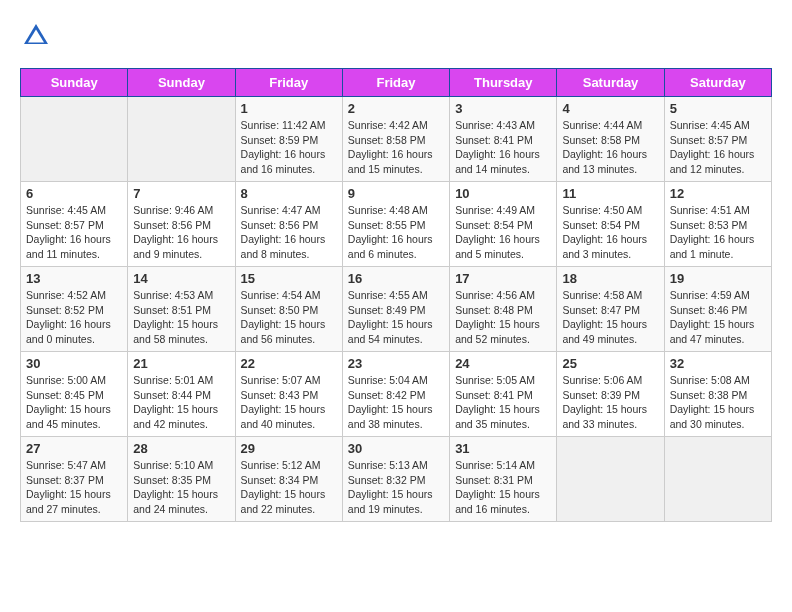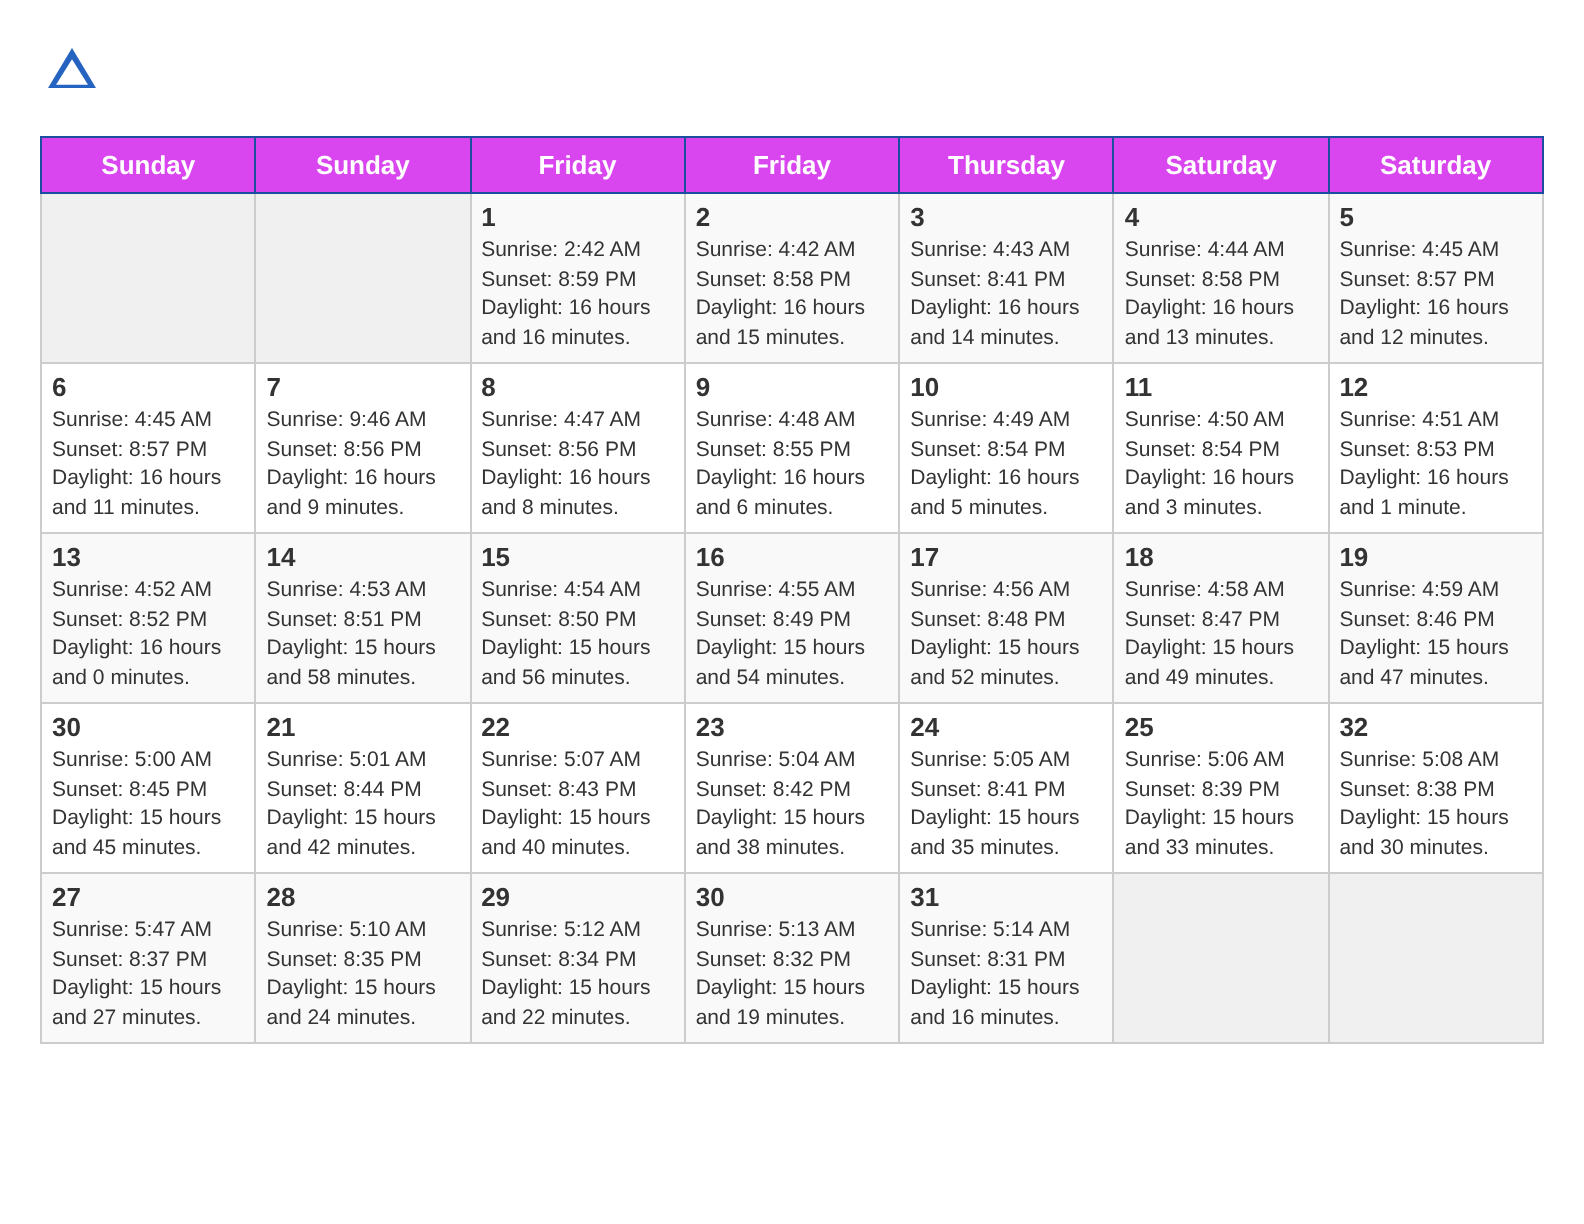--- a/index.html
+++ b/index.html
@@ -130,21 +130,21 @@
         <th>Saturday</th>
         <th>Saturday</th>
       </tr>
   </thead>
   <tbody id="calendar-body">
   <tr class="week-row">
         <td class="empty-cell"></td>
         <td class="empty-cell"></td>
         <td>
           <div class="day-number">1</div>
-          <div class="day-info">Sunrise: 2:42 AM
+          <div class="day-info">Sunrise: 11:42 AM
 Sunset: 8:59 PM
 Daylight: 16 hours and 16 minutes.</div>
         </td>
         <td>
           <div class="day-number">2</div>
           <div class="day-info">Sunrise: 4:42 AM
 Sunset: 8:58 PM
 Daylight: 16 hours and 15 minutes.</div>
         </td>
         <td>

